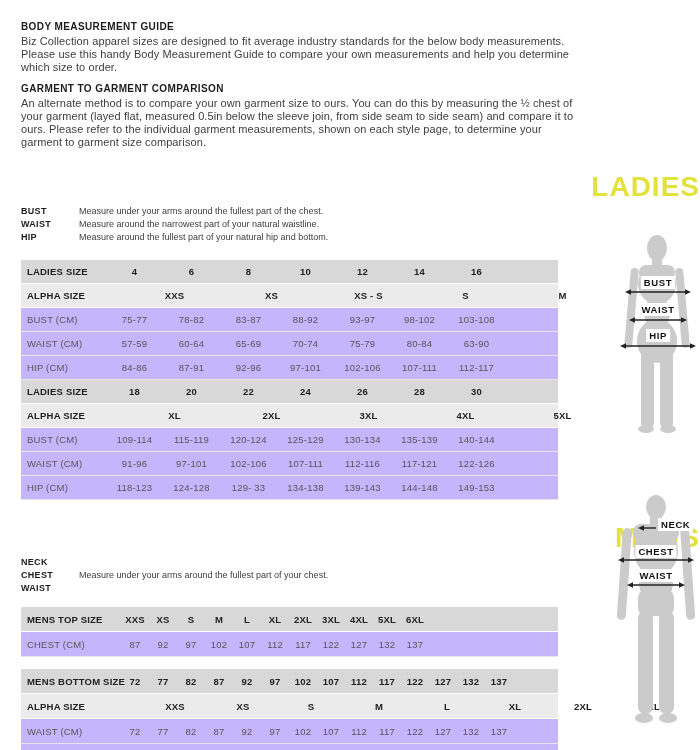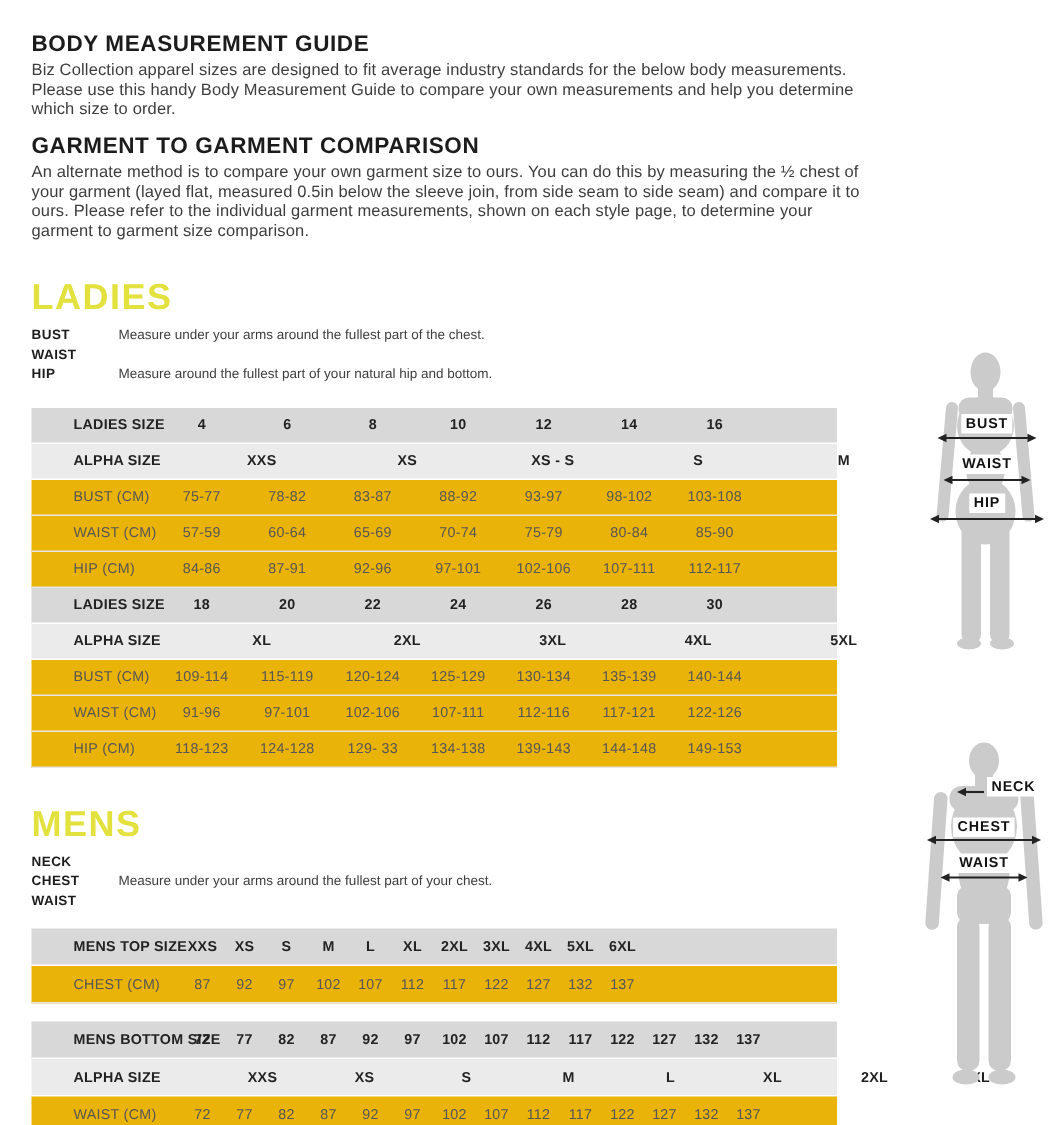--- a/index.html
+++ b/index.html
@@ -3,51 +3,52 @@
 <meta charset="utf-8">
 <title>Body Measurement Guide</title>
 <style>
   html,body { margin:0; padding:0; background:#fff; }
   .page {
     position:relative; width:700px; height:750px; background:#fff;
     font-family:"Liberation Sans", sans-serif; overflow:hidden;
   }
   .intro { padding:21px 21px 0 21px; }
   .sec-title {
-    font-size:15px; font-weight:bold; color:#1c1c1c;
+    font-size:10px; font-weight:bold; color:#1c1c1c;
     letter-spacing:0.4px; margin:0 0 3px 0;
   }
   .intro p {
     margin:0 0 9px 0; font-size:11px; line-height:13px;
     color:#3d3d3d; width:562px; letter-spacing:0.1px;
   }
   .intro .gap-above { margin-top:9px; }
   .section { position:static; }
   .big-heading {
-    font-size:24px; line-height:28px; font-weight:bold;
+    font-size:28px; line-height:28px; font-weight:bold;
     color:var(--accent,#e3e13e); letter-spacing:1px;
     margin:24px 0 4px 21px;
+    text-align:right;
   }
   .defs { margin-left:21px; }
   .def-row { display:flex; font-size:9px; line-height:13px; color:#3d3d3d; }
   .def-term { width:58px; font-weight:bold; color:#1c1c1c; letter-spacing:0.3px; font-size:9px; }
 
   .size-table { width:537px; margin:16px 0 0 21px; }
   .size-table.tight { margin-top:3px; }
   .mens-tables .size-table { margin-top:12px; }
   .t-row { display:grid; align-items:center; }
   .ladies-grid .t-row { grid-template-columns:85px repeat(7,57px) 1fr; height:23px; }
   .mens-grid .t-row { grid-template-columns:100px repeat(14,28px) 1fr; height:24px; }
   .t-row.header { background:var(--header-bg,#d8d8d8); border-bottom:1px solid #fff; }
   .t-row.sub { background:var(--sub-bg,#ebebeb); border-bottom:1px solid #fff;gap:40px; }
   .t-row.header .t-cell, .t-row.sub .t-cell { font-weight:bold; color:#222; }
-  .t-row.data { background:#eab308; border-bottom:1px solid #e6e6e6; }
+  .t-row.data { background:#c4b5fd; border-bottom:1px solid #e6e6e6; }
   .t-row.data .t-cell { color:#565656; }
   .t-cell { text-align:center; font-size:9.5px; letter-spacing:0.2px; white-space:nowrap; }
-  .t-cell.label { text-align:left; padding-left:28px; }
+  .t-cell.label { text-align:left; padding-left:6px; }
 
   .figure-wrap { position:absolute; color:var(--silhouette,#cbcbcb); }
   .ladies-fig { left:612px; top:234px; width:90px; height:200px; }
   .mens-fig   { left:610px; top:494px; width:92px; height:232px; }
   .fig-svg { position:absolute; left:0; top:0; }
   .fig-label {
     position:absolute; background:#ffffff; color:#111; font-weight:bold;
     font-size:9.5px; letter-spacing:0.6px; padding:1px 3px; white-space:nowrap;
   }
   .centered { transform:translateX(-50%); }
@@ -67,20 +68,21 @@
 
   <div class="section">
     <div class="big-heading">LADIES</div>
     <div class="defs">
         <div class="def-row">
           <span class="def-term">BUST</span>
           <span class="def-text">Measure under your arms around the fullest part of the chest.</span>
         </div>
         <div class="def-row">
           <span class="def-term">WAIST</span>
+          <span class="def-text">Measure around the narrowest part of your natural waistline.</span>
         </div>
         <div class="def-row">
           <span class="def-term">HIP</span>
           <span class="def-text">Measure around the fullest part of your natural hip and bottom.</span>
         </div>
       </div>
     <div class="size-table ladies-grid">
         <div class="t-row header">
           <div class="t-cell label">LADIES SIZE</div>
           <div class="t-cell">4</div>
@@ -112,21 +114,21 @@
           <div class="t-cell">103-108</div>
         </div>
         <div class="t-row data">
           <div class="t-cell label">WAIST (CM)</div>
           <div class="t-cell">57-59</div>
           <div class="t-cell">60-64</div>
           <div class="t-cell">65-69</div>
           <div class="t-cell">70-74</div>
           <div class="t-cell">75-79</div>
           <div class="t-cell">80-84</div>
-          <div class="t-cell">85-90</div>
+          <div class="t-cell">63-90</div>
         </div>
         <div class="t-row data">
           <div class="t-cell label">HIP (CM)</div>
           <div class="t-cell">84-86</div>
           <div class="t-cell">87-91</div>
           <div class="t-cell">92-96</div>
           <div class="t-cell">97-101</div>
           <div class="t-cell">102-106</div>
           <div class="t-cell">107-111</div>
           <div class="t-cell">112-117</div>

